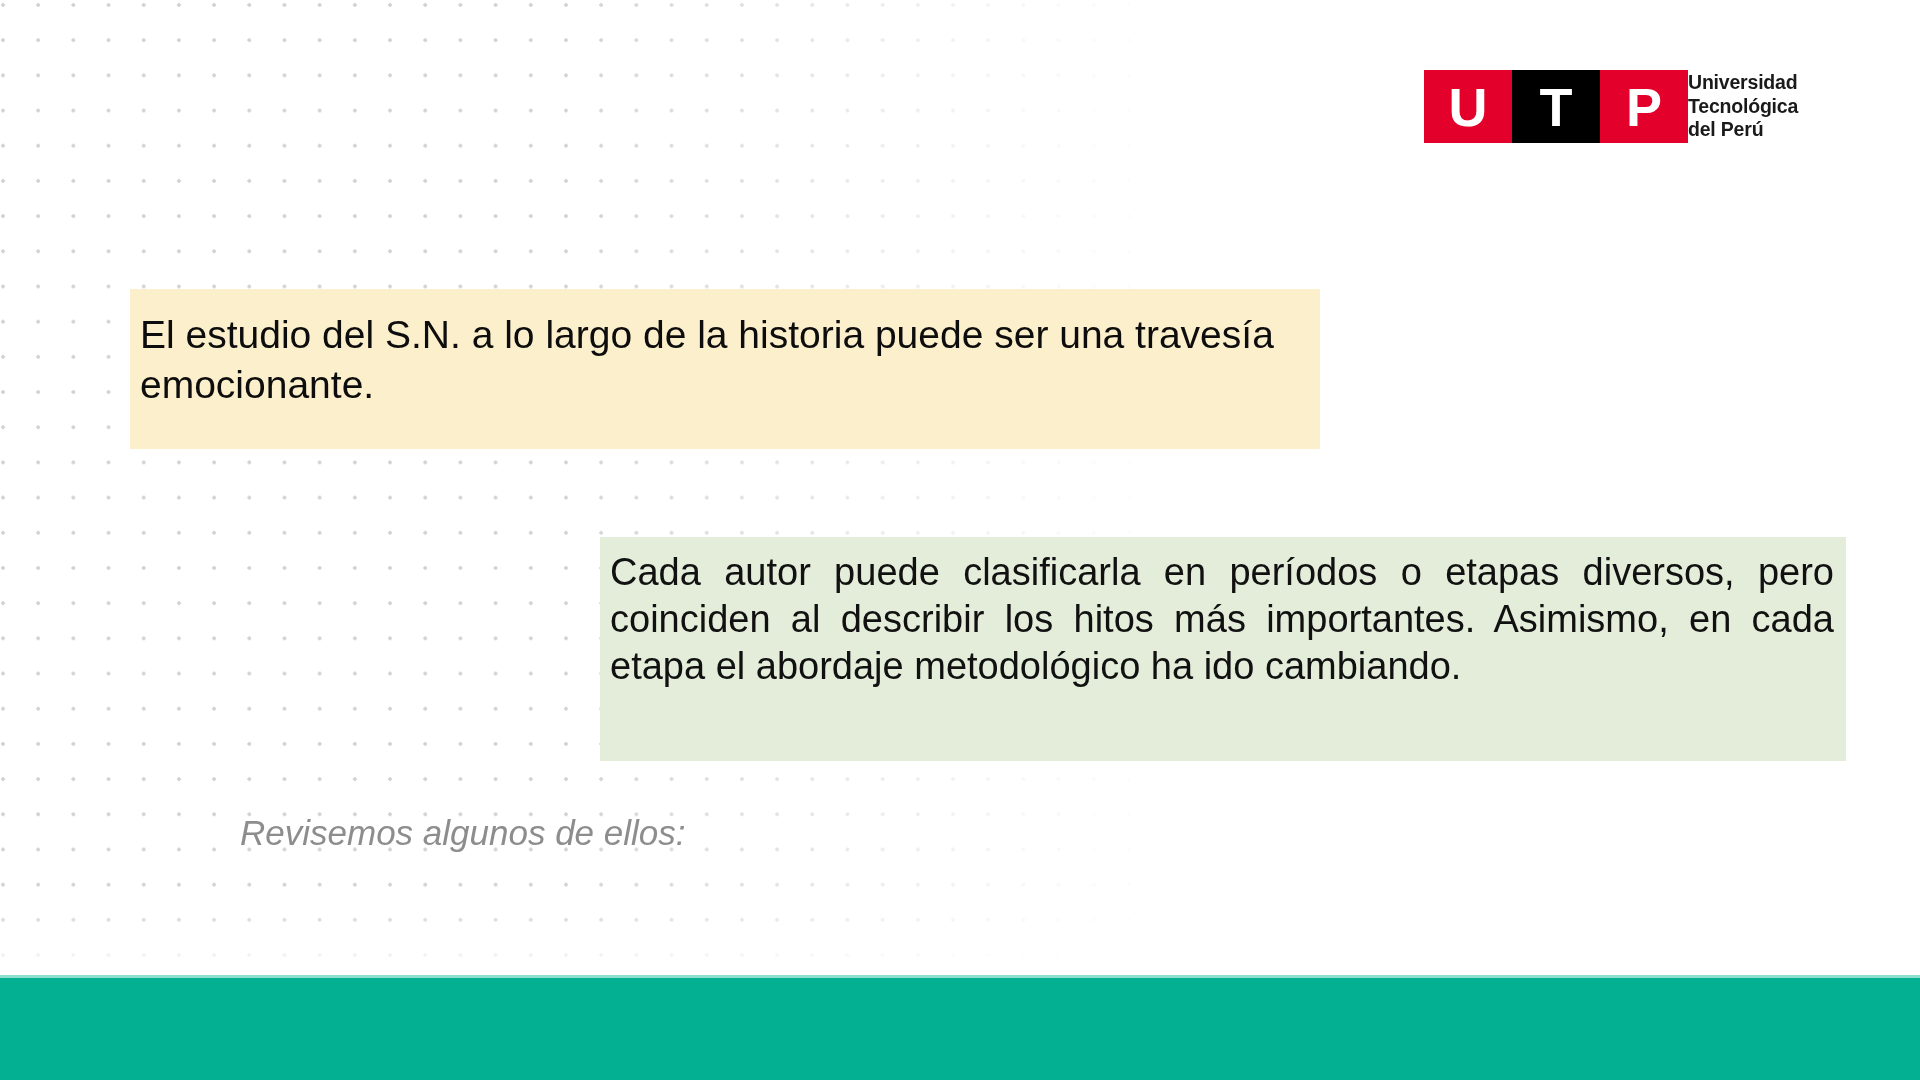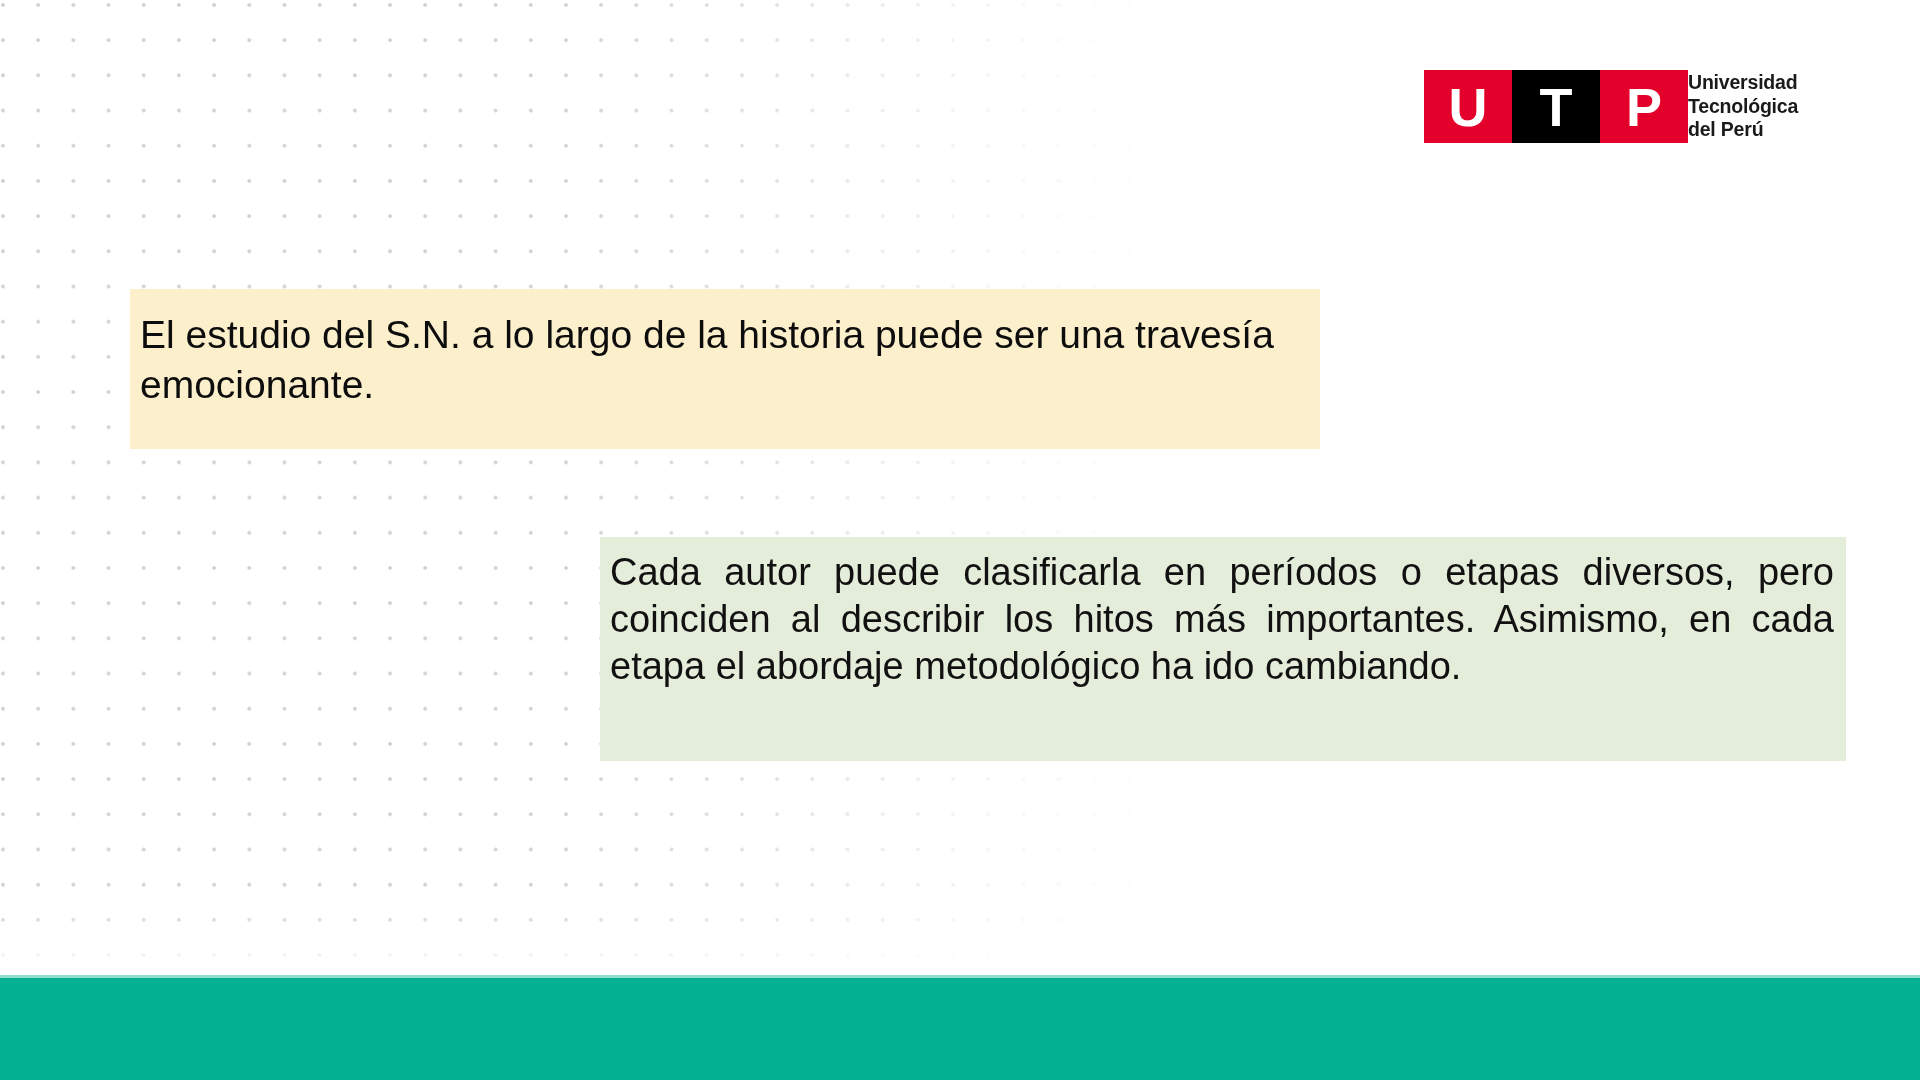--- a/index.html
+++ b/index.html
@@ -175,17 +175,18 @@
   </div>
 
   <div id="yellow-box">
     <div class="txt">El estudio del S.N. a lo largo de la historia puede ser una travesía emocionante.</div>
   </div>
 
   <div id="green-box">
     <div class="txt">Cada autor puede clasificarla en períodos o etapas diversos, pero coinciden al describir los hitos más importantes. Asimismo, en cada etapa el abordaje metodológico ha ido cambiando.</div>
   </div>
 
+  <div id="note-line">Revisemos algunos de ellos:</div>
 
   <div id="footer-bar-hairline"></div>
   <div id="footer-bar"></div>
 
 </div>
 
 </body></html>

